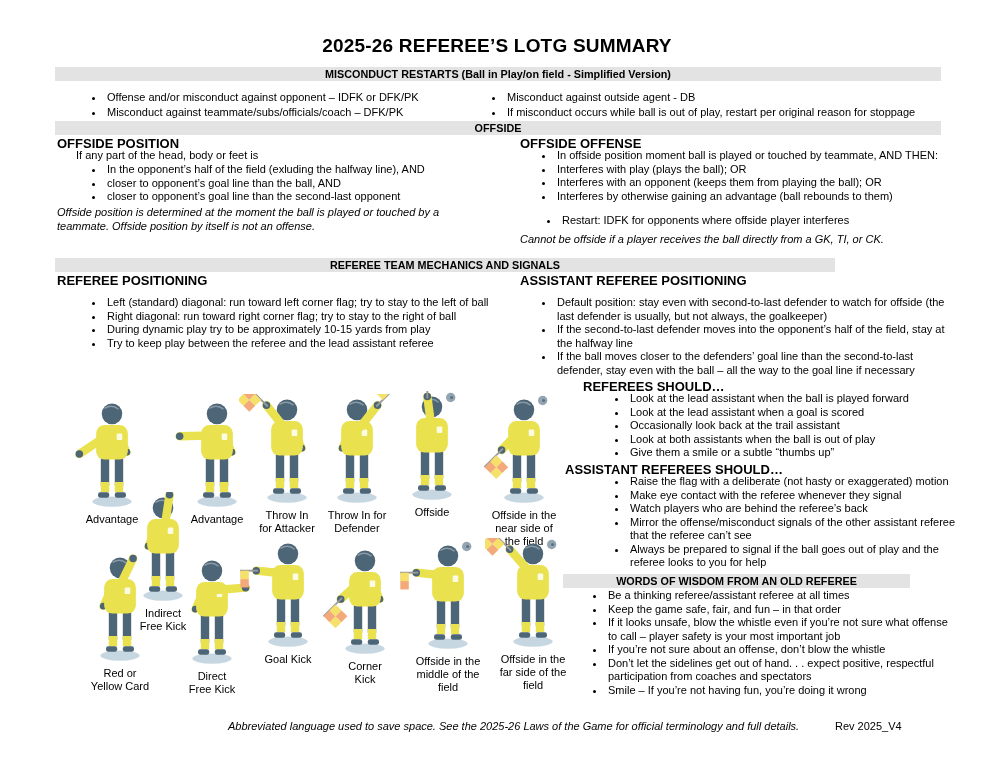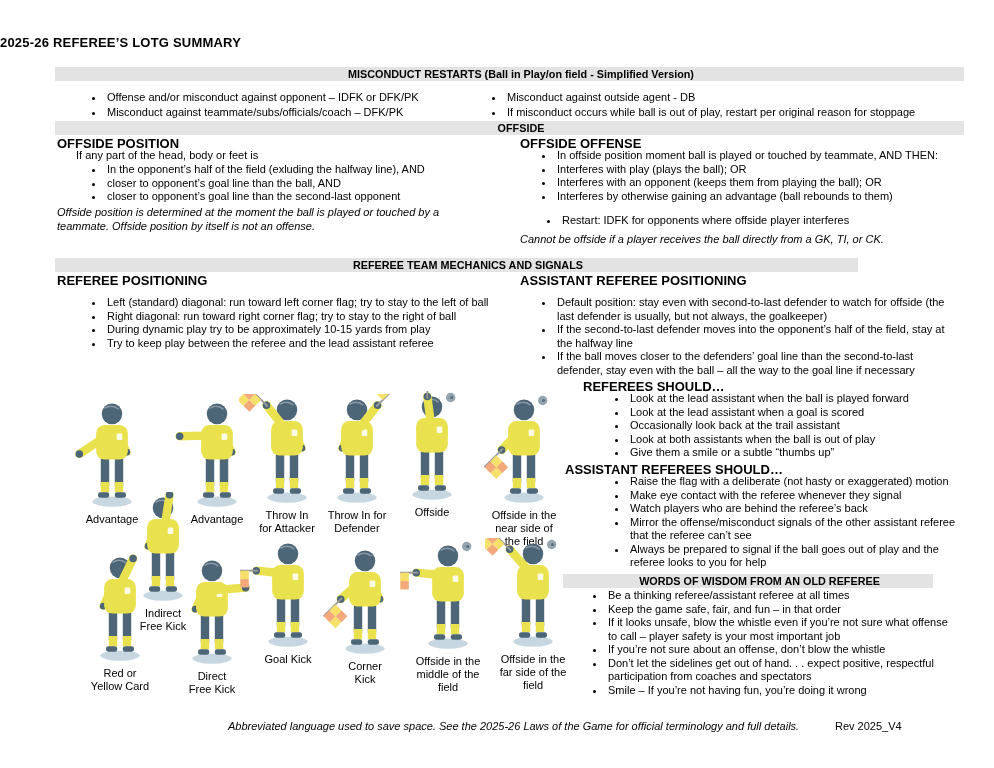--- a/index.html
+++ b/index.html
@@ -1,20 +1,20 @@
 <!DOCTYPE html>
 <html><head>
 <meta charset="utf-8">
 <style>
   html,body{margin:0;padding:0;background:#ffffff;}
   .page{position:relative;width:994px;height:768px;background:#fff;
         font-family:"Liberation Sans", sans-serif;font-size:11px;color:#000;overflow:hidden;}
   .abs{position:absolute;}
-  .title{top:35px;left:0;width:994px;font-size:13px;font-weight:700;letter-spacing:.2px;}
-  .bar{background:#e3e3e3;height:14px;line-height:14px;text-align:center;font-weight:700;font-size:10.8px;padding-left:23px;}
+  .title{top:35px;left:0;width:994px;text-align:center;font-size:19px;font-weight:700;letter-spacing:.2px;}
+  .bar{background:#e3e3e3;height:14px;line-height:14px;text-align:center;font-weight:700;font-size:10.8px;}
   .heading{font-weight:700;font-size:13px;}
   ul{margin:0;padding:0 0 0 20px;}
   li{line-height:13.5px;margin:0;padding:0 0 0 2px;}
   .sp li{margin-bottom:1px;}
   .italic{font-style:italic;line-height:13.5px;}
   .indent-ul{padding-left:28px;}
   .figure{position:absolute;width:96px;text-align:center;}
   .fig-label{white-space:pre-line;line-height:13px;font-size:11px;margin-top:1px;}
   .footer-note{font-style:italic;margin-left:31px;}
 </style>

